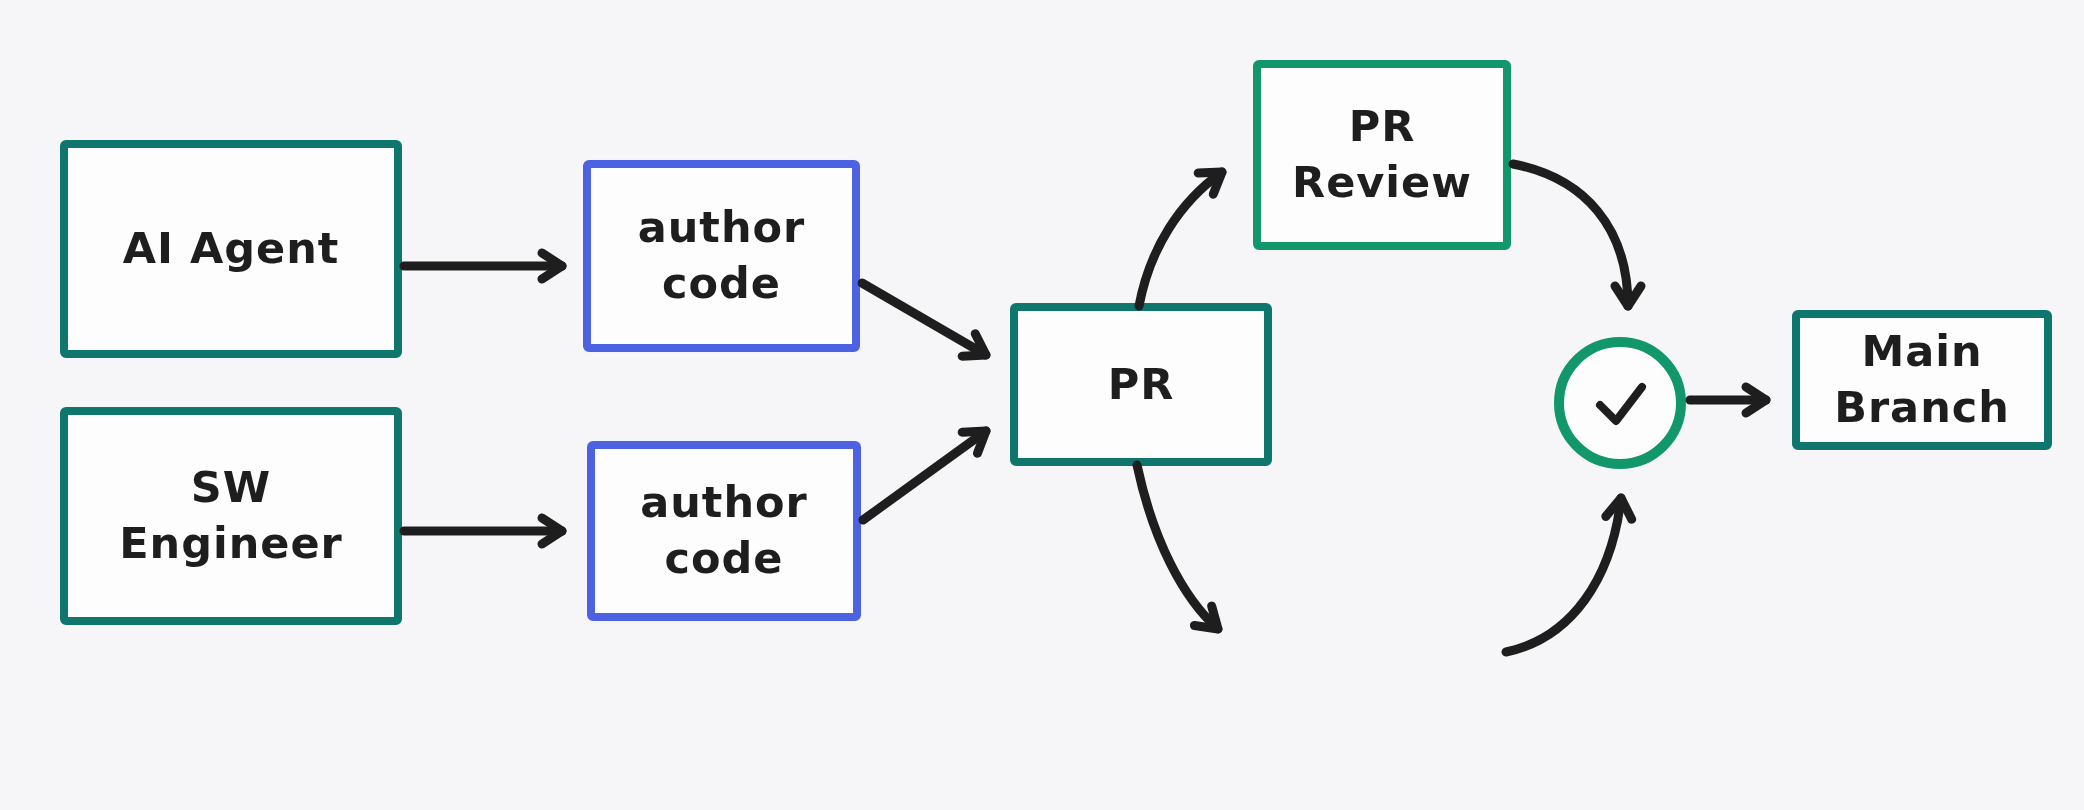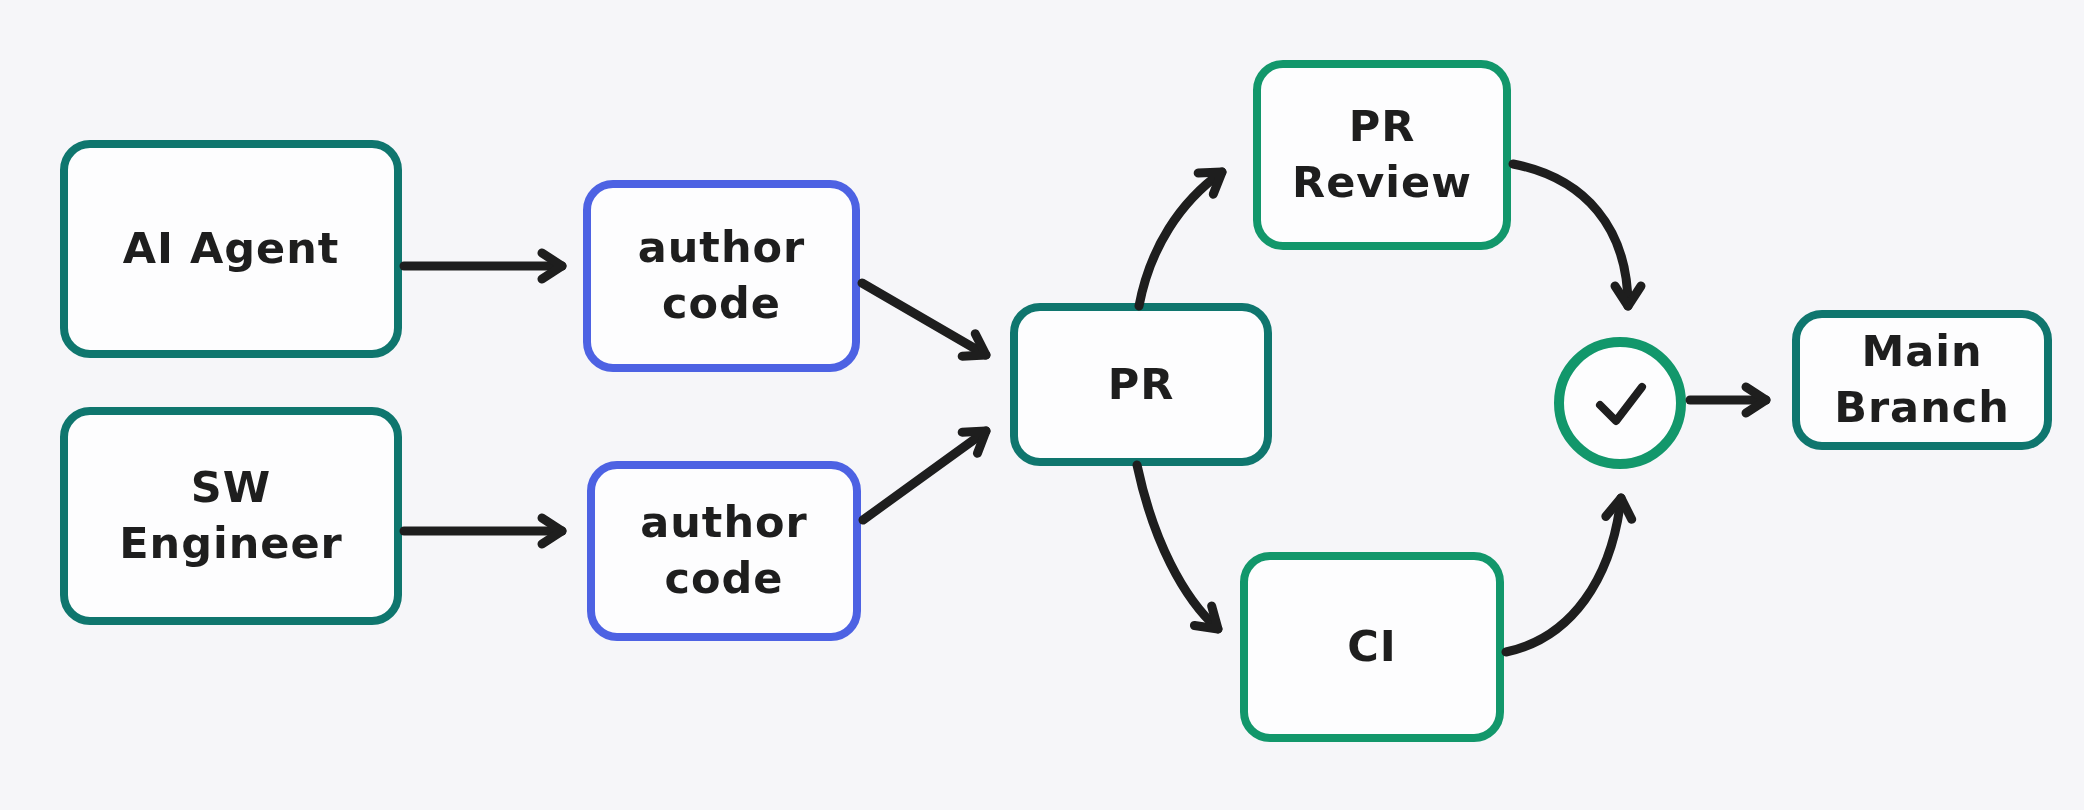--- a/index.html
+++ b/index.html
@@ -13,36 +13,36 @@
     height: 810px;
     background: #f6f6f9;
     overflow: hidden;
     font-family: "DejaVu Sans", sans-serif;
   }
   .node {
     position: absolute;
     box-sizing: border-box;
     background: #fdfdfe;
     border: 8px solid #0f766e;
-    border-radius: 30px;
+    border-radius: 6px;
     display: flex;
     align-items: center;
     justify-content: center;
     z-index: 1;
   }
   .node .label {
     white-space: pre-line;
     text-align: center;
     color: #1e1e1e;
     font-size: 43px;
     font-weight: 700;
     line-height: 1.3;
     letter-spacing: 1px;
   }
-  .node.blue  { border-color: #4d62e3; margin-top: 20px; }
+  .node.blue  { border-color: #4d62e3; }
   .node.green { border-color: #12976b; }
 
   .check-circle {
     position: absolute;
     box-sizing: border-box;
     left: 1554px;
     top: 337px;
     width: 132px;
     height: 132px;
     border: 10px solid #12976b;
@@ -96,23 +96,20 @@
 
   <div class="node" style="left:1010px; top:303px; width:262px; height:163px;">
     <span class="label">PR</span>
   </div>
 
   <div class="node green" style="left:1253px; top:60px; width:258px; height:190px;">
     <span class="label">PR
 Review</span>
   </div>
 
-  <div class="node green" style="left:1240px; top:552px; width:264px; height:190px;">
-    <span class="label">CI</span>
-  </div>
 
   <div class="check-circle">
     <svg width="76" height="76" viewBox="0 0 76 76">
       <path d="M 18 40 L 34 56 L 60 22" fill="none" stroke="#1e1e1e" stroke-width="8" stroke-linecap="round" stroke-linejoin="round"></path>
     </svg>
   </div>
 
   <div class="node" style="left:1792px; top:310px; width:260px; height:140px;">
     <span class="label">Main
 Branch</span>

